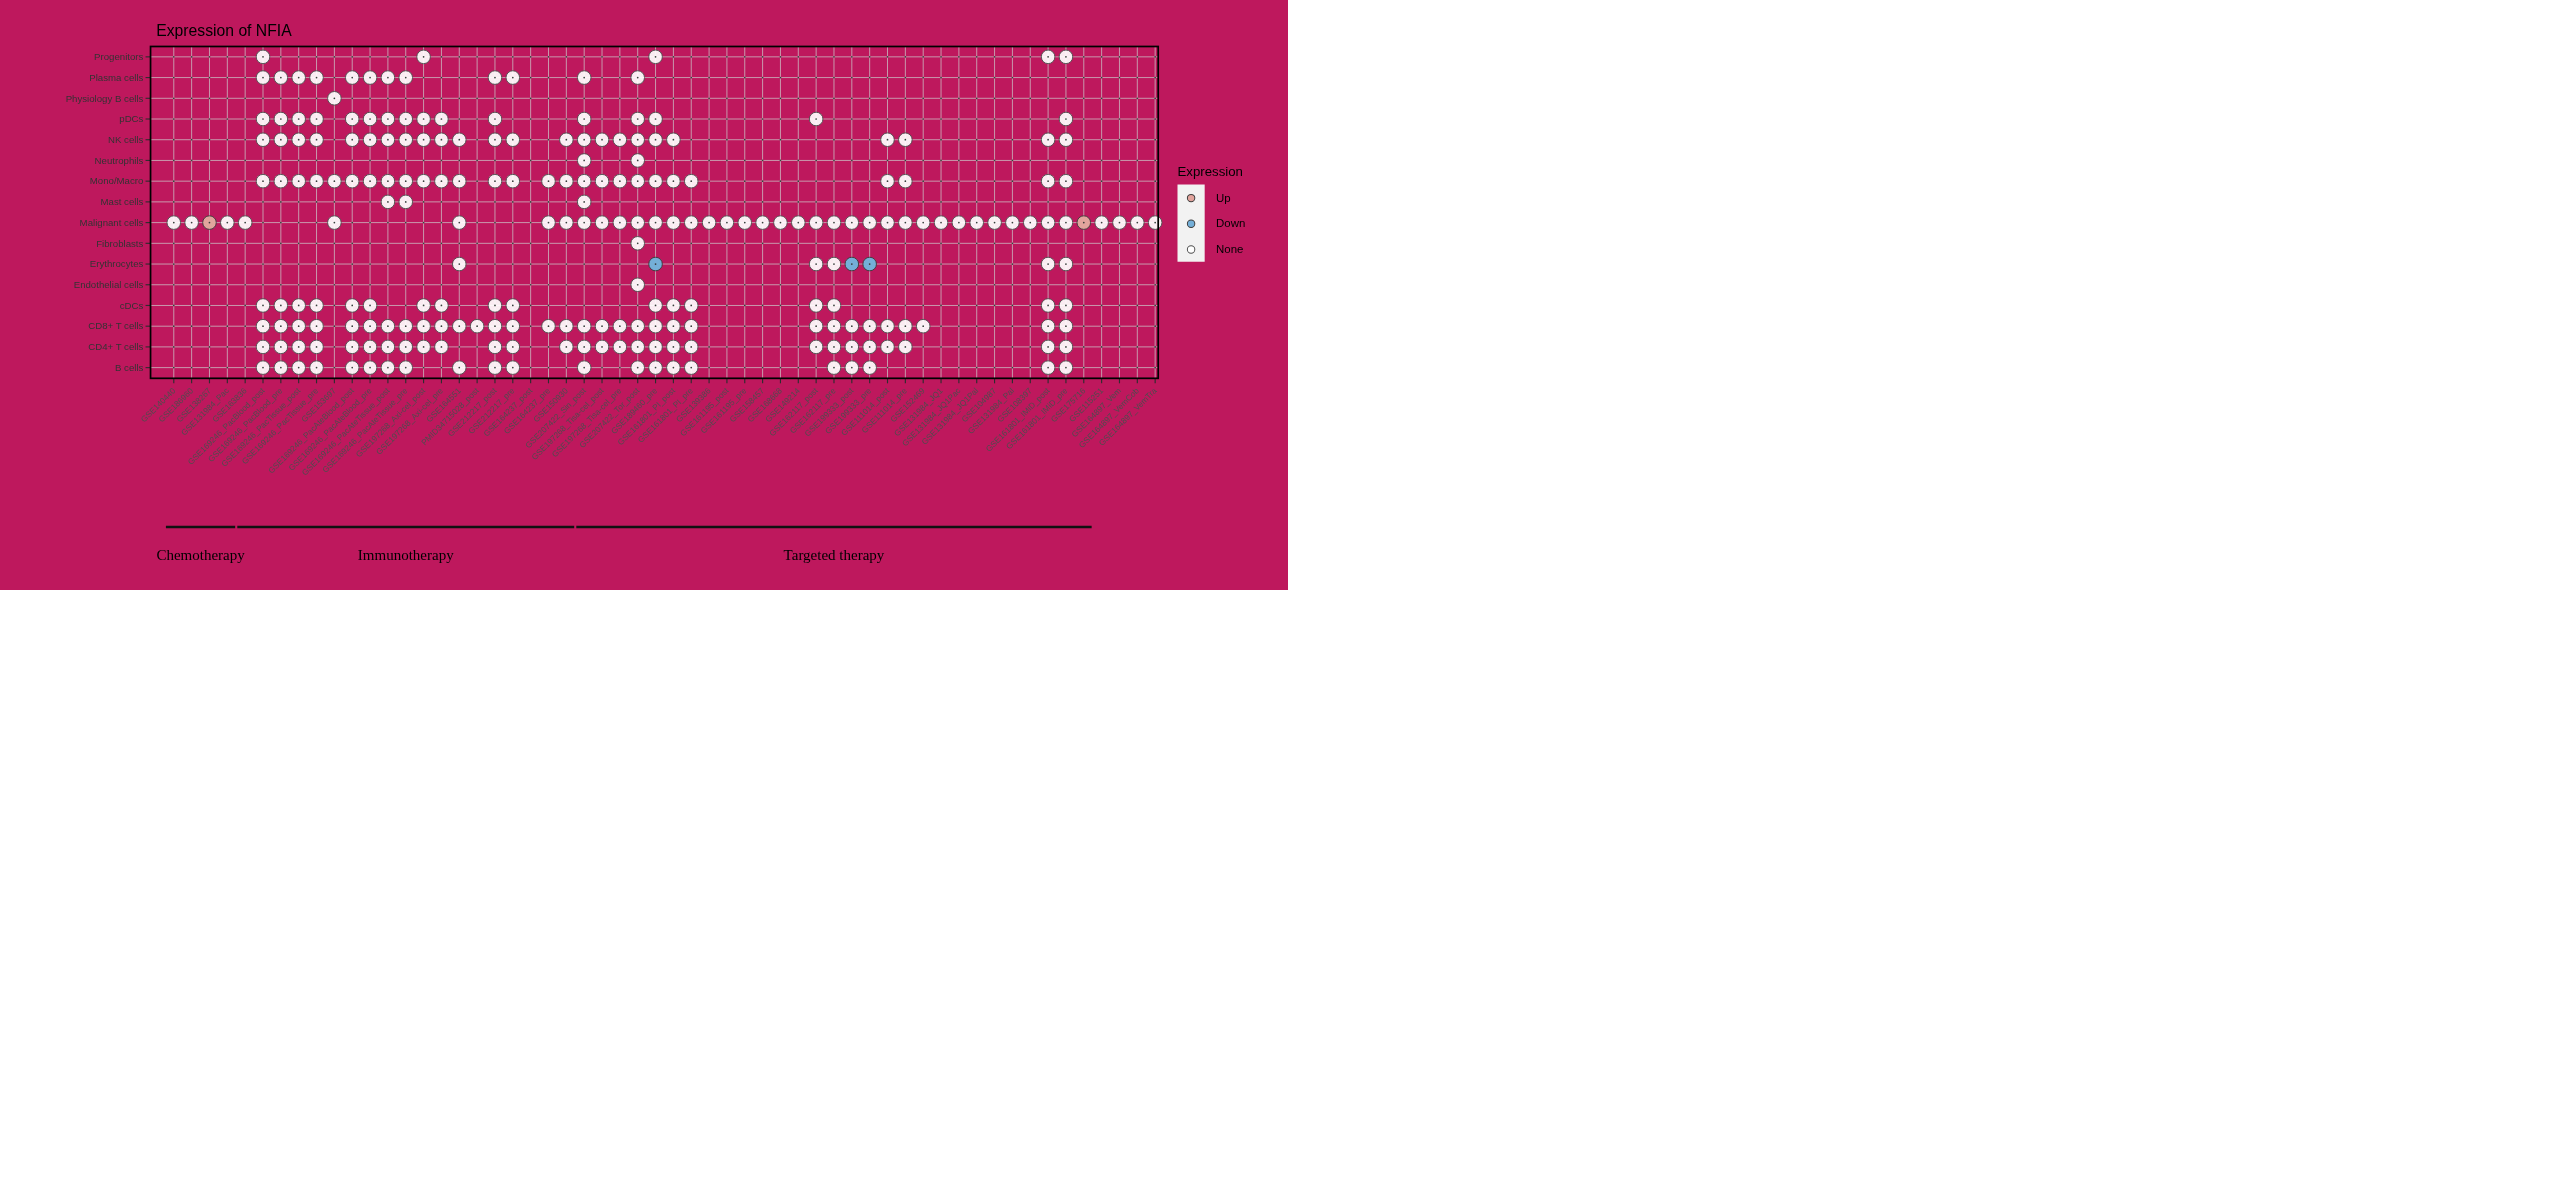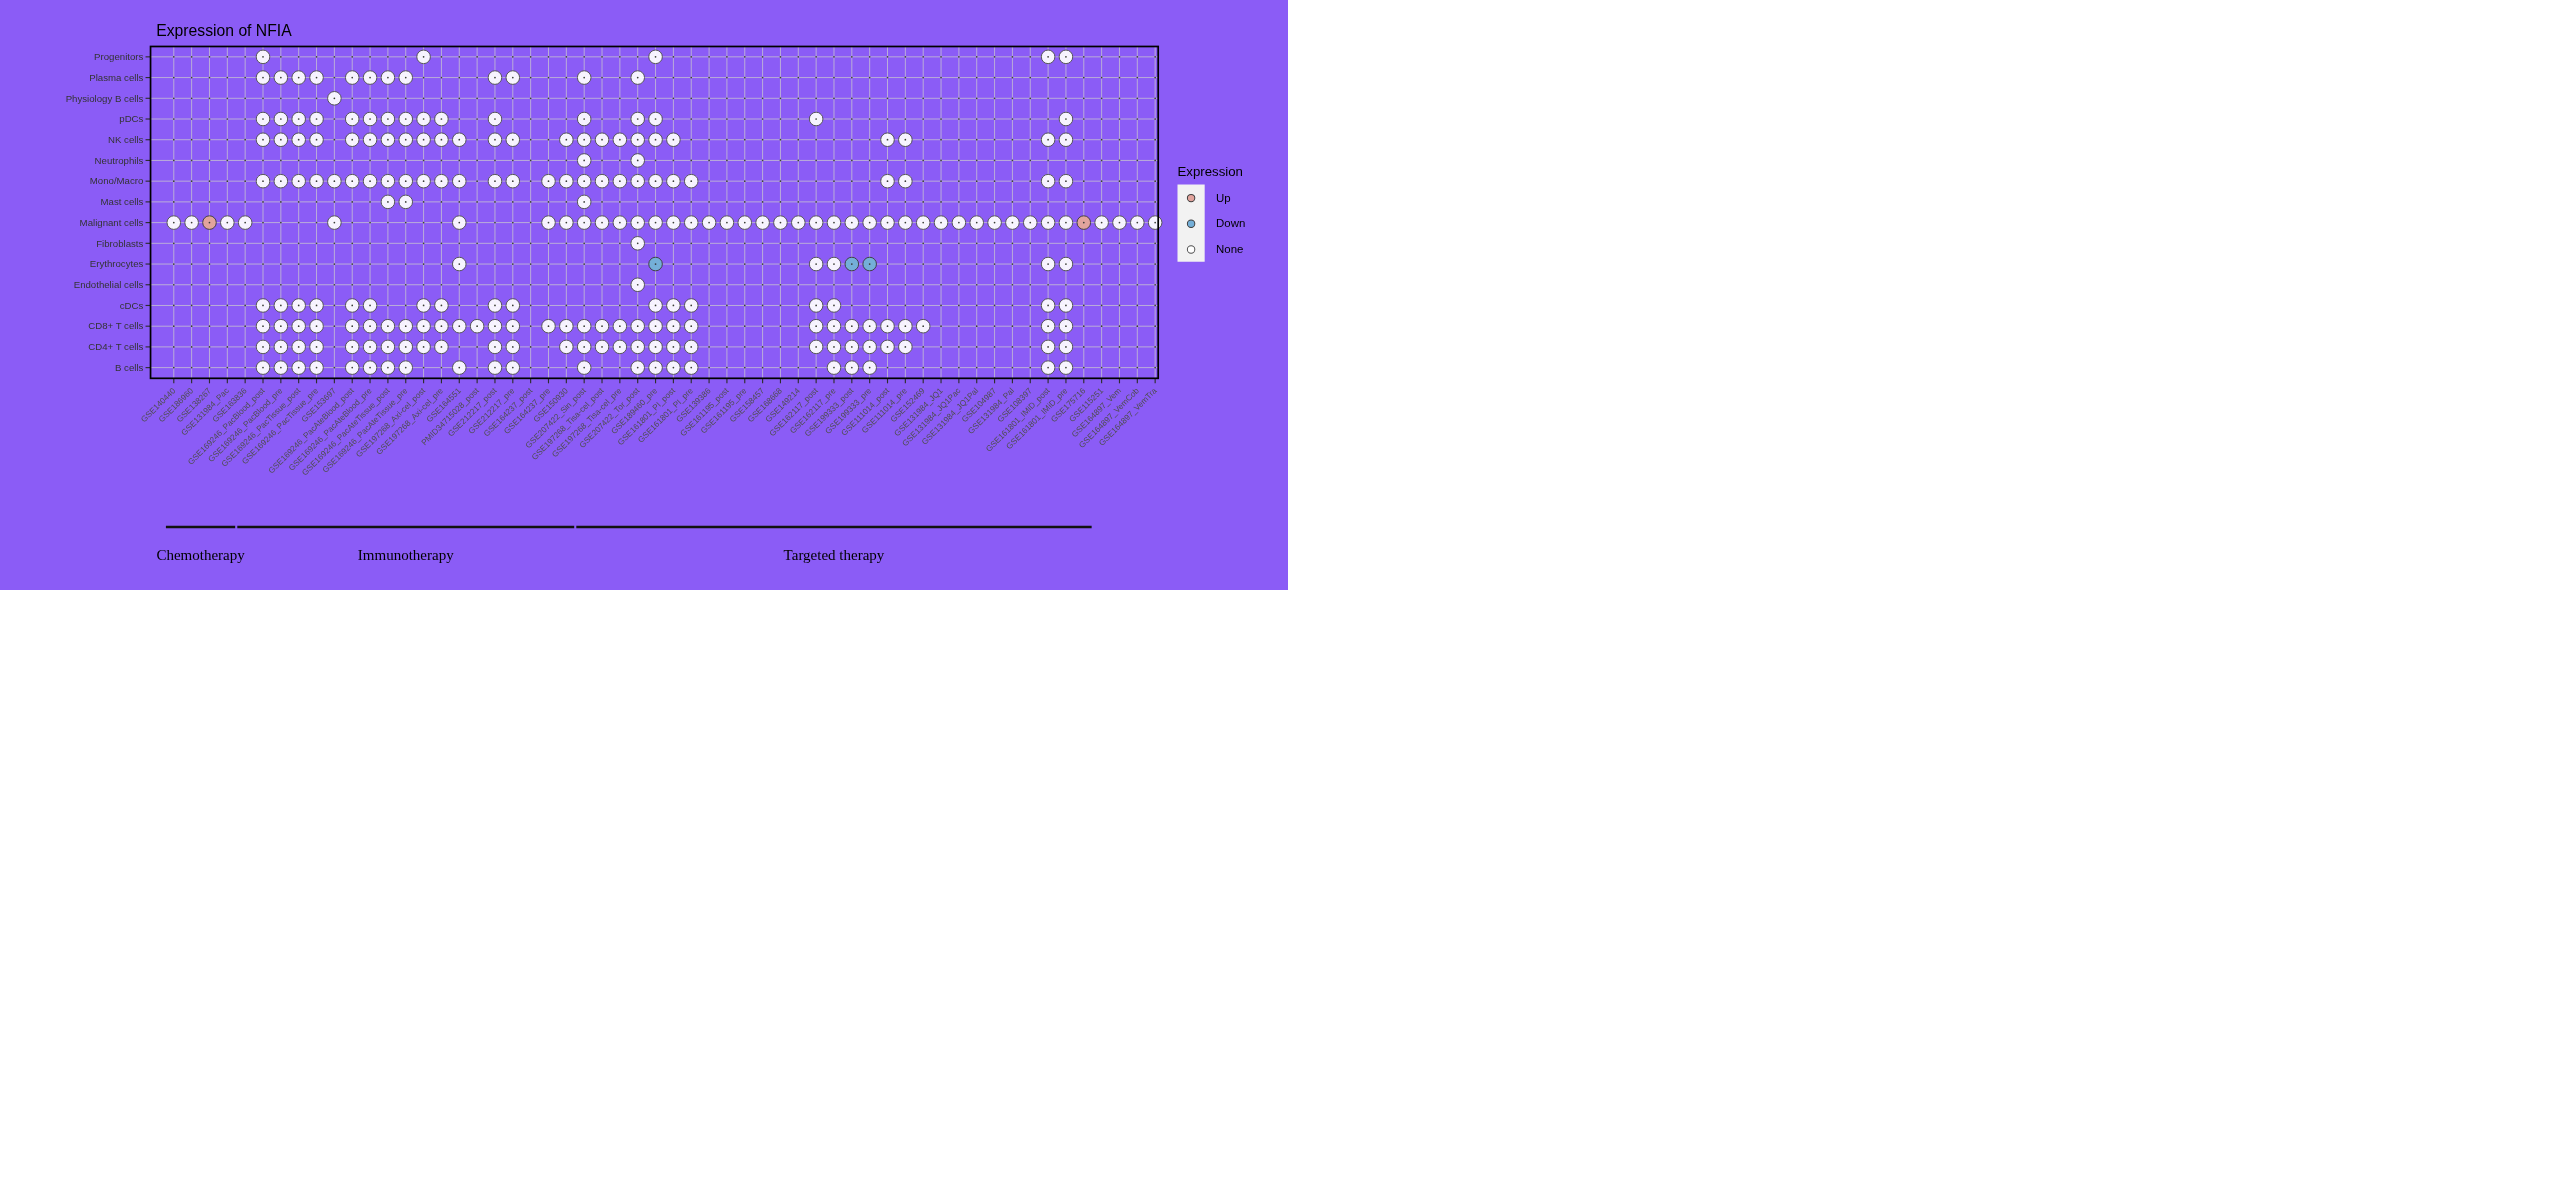--- a/index.html
+++ b/index.html
@@ -1,16 +1,16 @@
 <!DOCTYPE html>
 <html style="font-size:11.4px"><head>
 <meta charset="utf-8">
 <style>
   html,body{margin:0;padding:0;background:#ffffff;}
-  .canvas{position:relative;width:1288px;height:590px;background:#8b5cf6;font-family:"Liberation Sans",sans-serif;}
+  .canvas{position:relative;width:1288px;height:590px;background:#be185d;font-family:"Liberation Sans",sans-serif;}
   svg{display:block;}
   .gl{stroke:#cdcdcd;stroke-width:1;}
   .tick{stroke:#2e2e2e;stroke-width:1.6;}
   .panel{fill:none;stroke:#000000;stroke-width:2.4;}
   .xl{font-family:"Liberation Sans",sans-serif;font-size:11.5px;fill:#4d4d4d;text-anchor:end;}
   .yl{font-family:"Liberation Sans",sans-serif;font-size:13.5px;fill:#333333;text-anchor:end;}
   .title{font-family:"Liberation Sans",sans-serif;font-size:22px;fill:#000000;}
   .legend-title{font-family:"Liberation Sans",sans-serif;font-size:18.5px;fill:#000000;}
   .legend-item{font-family:"Liberation Sans",sans-serif;font-size:16px;fill:#000000;}
   .grpline{stroke:#111111;stroke-width:3.6;}

